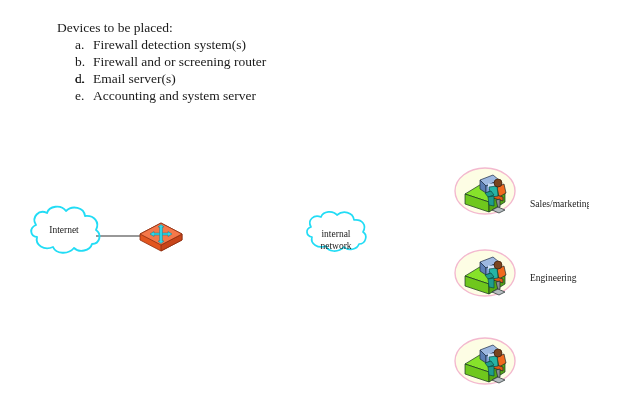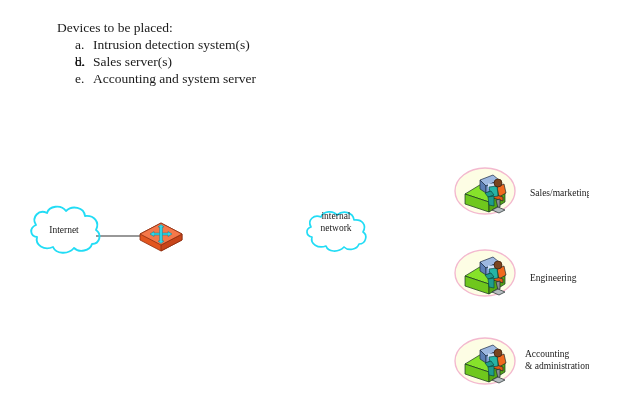--- a/index.html
+++ b/index.html
@@ -77,52 +77,53 @@
     text-align: center;
     color: #1a1a1a;
   }
 
   #internet-node   { left: 22px;  top: 203px; width: 84px;  height: 58px; }
   #internet-label  { left: 0;     top: 22px;  width: 84px; }
 
   #isp-router-node { left: 137px; top: 219px; width: 48px;  height: 34px; }
 
   #internal-network-node  { left: 300px; top: 208px; width: 72px; height: 50px; }
-  #internal-network-label { left: 0; top: 3px; width: 72px; }
+  #internal-network-label { left: 0; top: 21px; width: 72px; }
 
   .workstation-node { width: 64px; height: 50px; }
   #ws-sales       { left: 453px; top: 166px; }
   #ws-engineering { left: 453px; top: 248px; }
   #ws-accounting  { left: 453px; top: 336px; }
 
-  #label-sales       { left: 530px; top: 187px; }
+  #label-sales       { left: 530px; top: 198px; }
   #label-engineering { left: 530px; top: 272px; }
   #label-accounting  { left: 525px; top: 348px; }
 </style>
 </head>
 <body>
 
 <div id="page">
 
   <div id="device-list-block">
     <div id="device-list-heading">Devices to be placed:</div>
     <ul id="device-list">
       <li>
         <span class="marker">a.</span>
-        <span>Intrusion detection system(s)</span>
+        <span>Firewall detection system(s)</span>
       </li>
       <li>
         <span class="marker">b.</span>
+        <span>Firewall and or screening router</span>
       </li>
       <li>
         <span class="marker">c.</span>
       </li>
       <li>
         <span class="marker">d.</span>
-        <span>Sales server(s)</span>
+        <span>Email server(s)</span>
       </li>
       <li>
         <span class="marker">e.</span>
         <span>Accounting and system server</span>
       </li>
     </ul>
   </div>
 
   <svg id="diagram" viewBox="0 0 618 412" xmlns="http://www.w3.org/2000/svg">
     <line x1="96" y1="236" x2="146" y2="236" stroke="#333333" stroke-width="1.1"></line>
@@ -256,18 +257,14 @@
         <path d="M39 44 L45 41 L52 44 L46 47 Z" fill="#b6bcc0"></path>
       </g>
       <g stroke="#0d4a44" stroke-width="0.7" stroke-linejoin="round">
         <path d="M36 21 L44 20 L45 30 L38 31 Z" fill="#26b5a6"></path>
         <path d="M32 27 L38 25 L41 29 L35 31 Z" fill="#1f9c8f"></path>
         <path d="M35 31 L41 30 L41 40 L36 39 Z" fill="#1f9c8f"></path>
       </g>
       <circle cx="45" cy="17" r="4" fill="#7a4420" stroke="#3a1d08" stroke-width="0.7"></circle>
     </svg>
   </div>
-  <div class="node-label" id="label-accounting">
-    <div>Accounting</div>
-    <div>&amp; administration</div>
-  </div>
 
 </div>
 
 </body></html>

